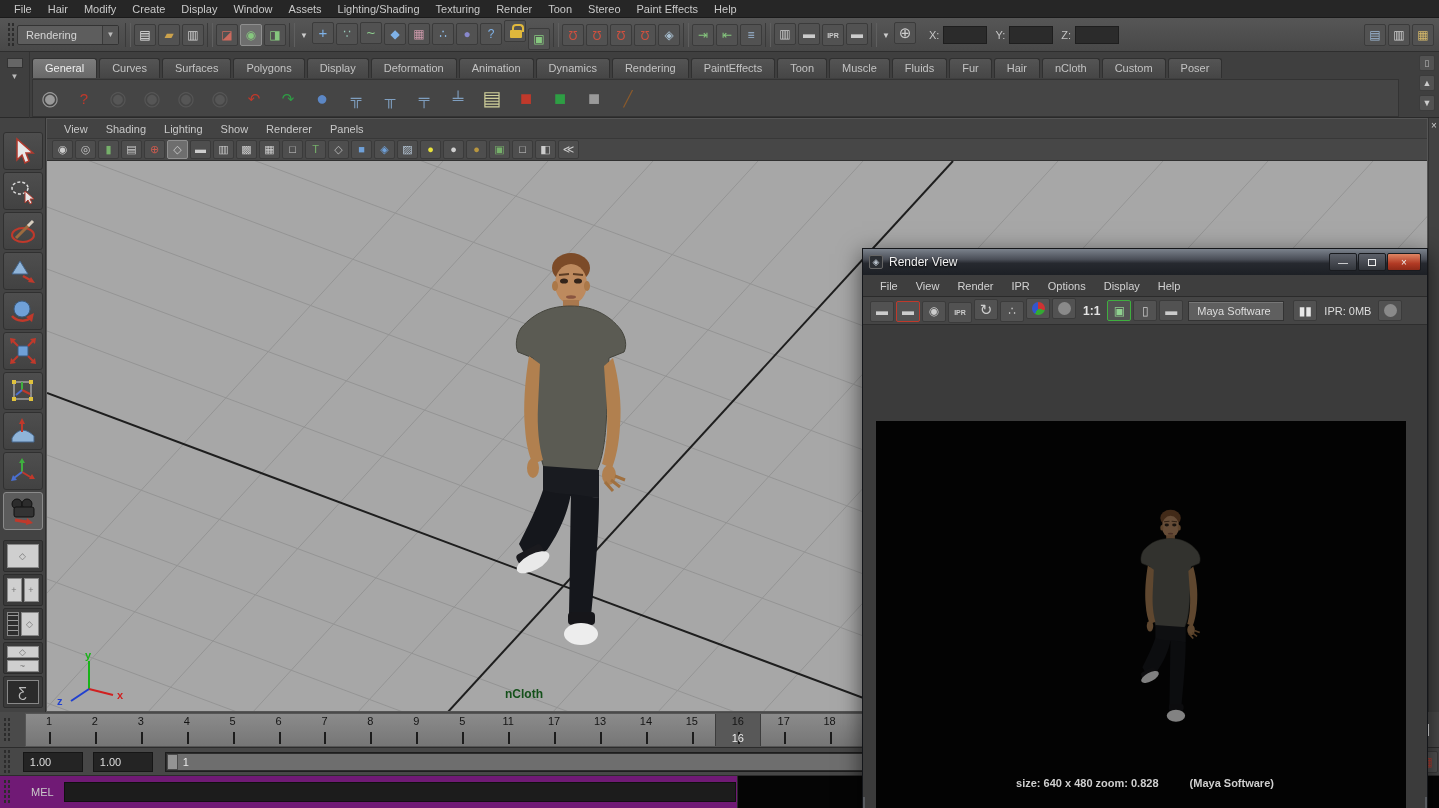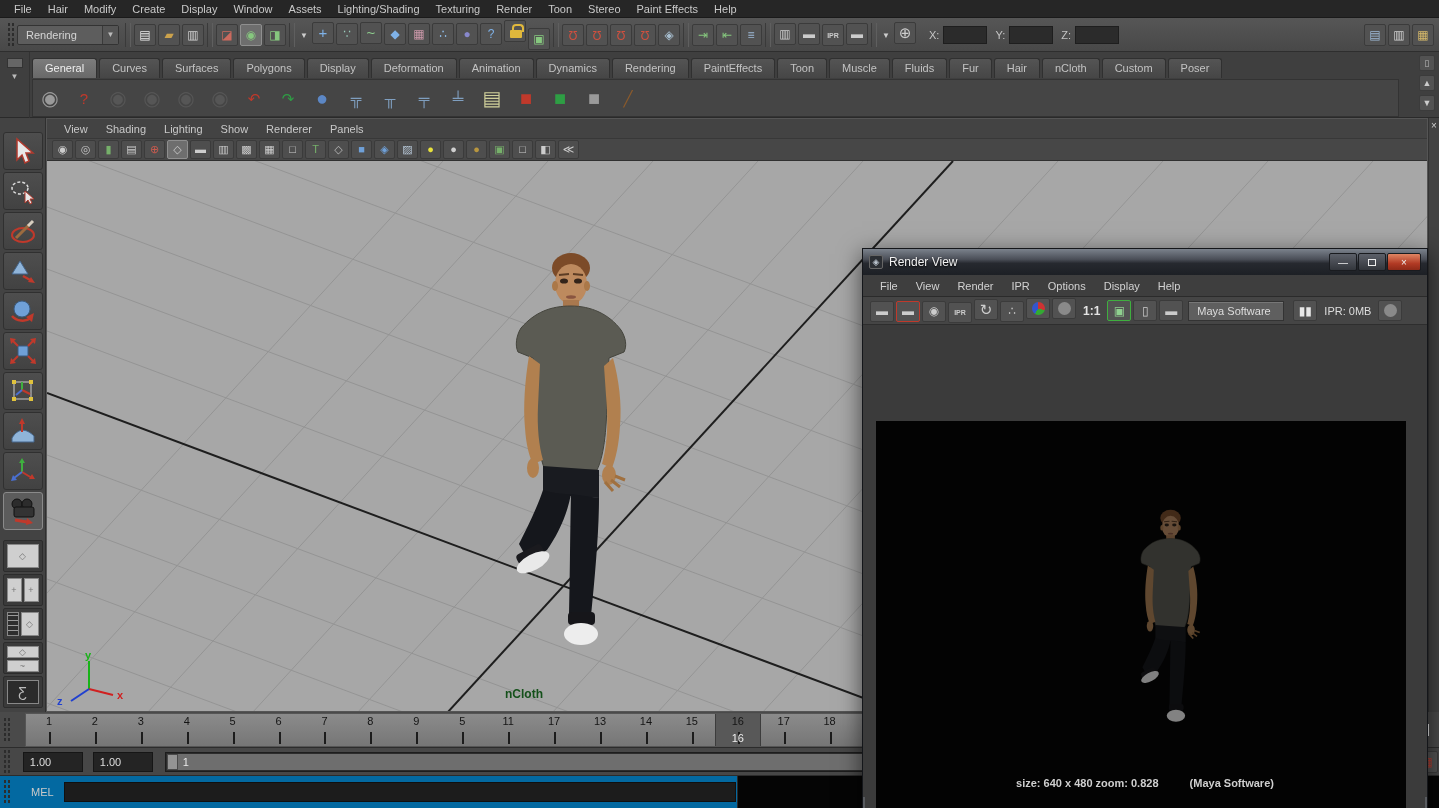--- a/index.html
+++ b/index.html
@@ -170,21 +170,21 @@
   .range-handle { position:absolute; top:0; width:11px; height:100%; background:#949494;
                   border:1px solid #4a4a4a; }
   .range-handle.left { left:0; } .range-handle.right { right:0; }
   .range-lbl-start { position:absolute; left:16px; top:2px; color:#e8e8e8; }
   .range-lbl-end { position:absolute; right:16px; top:2px; color:#2c2c2c; }
   .dd-arr { font-size:8px; color:#aaa; margin-left:8px; }
   .rs-wide { width:118px; } .rs-wide2 { width:104px; }
   .rs-icons { display:flex; align-items:center; margin-left:6px; }
 
   
-  .commandline { position:absolute; left:0; top:776px; width:1139px; height:32px; background:#0369a1;
+  .commandline { position:absolute; left:0; top:776px; width:1139px; height:32px; background:#701a75;
                  display:flex; align-items:center; }
   .cmd-label { margin:0 10px 0 18px; color:#c9c9c9; }
   .cmd-input { width:672px; height:20px; background:#1c1c1c; border:1px solid #101010; color:#ddd;
                font-family:"Liberation Mono", monospace; font-size:11px; padding:0 5px; }
   .cmd-results { position:absolute; left:737px; top:0; width:702px; height:32px; background:#050505;
                  border-left:1px solid #2a2a2a; }
 </style>
 </head>
 <body>
 

